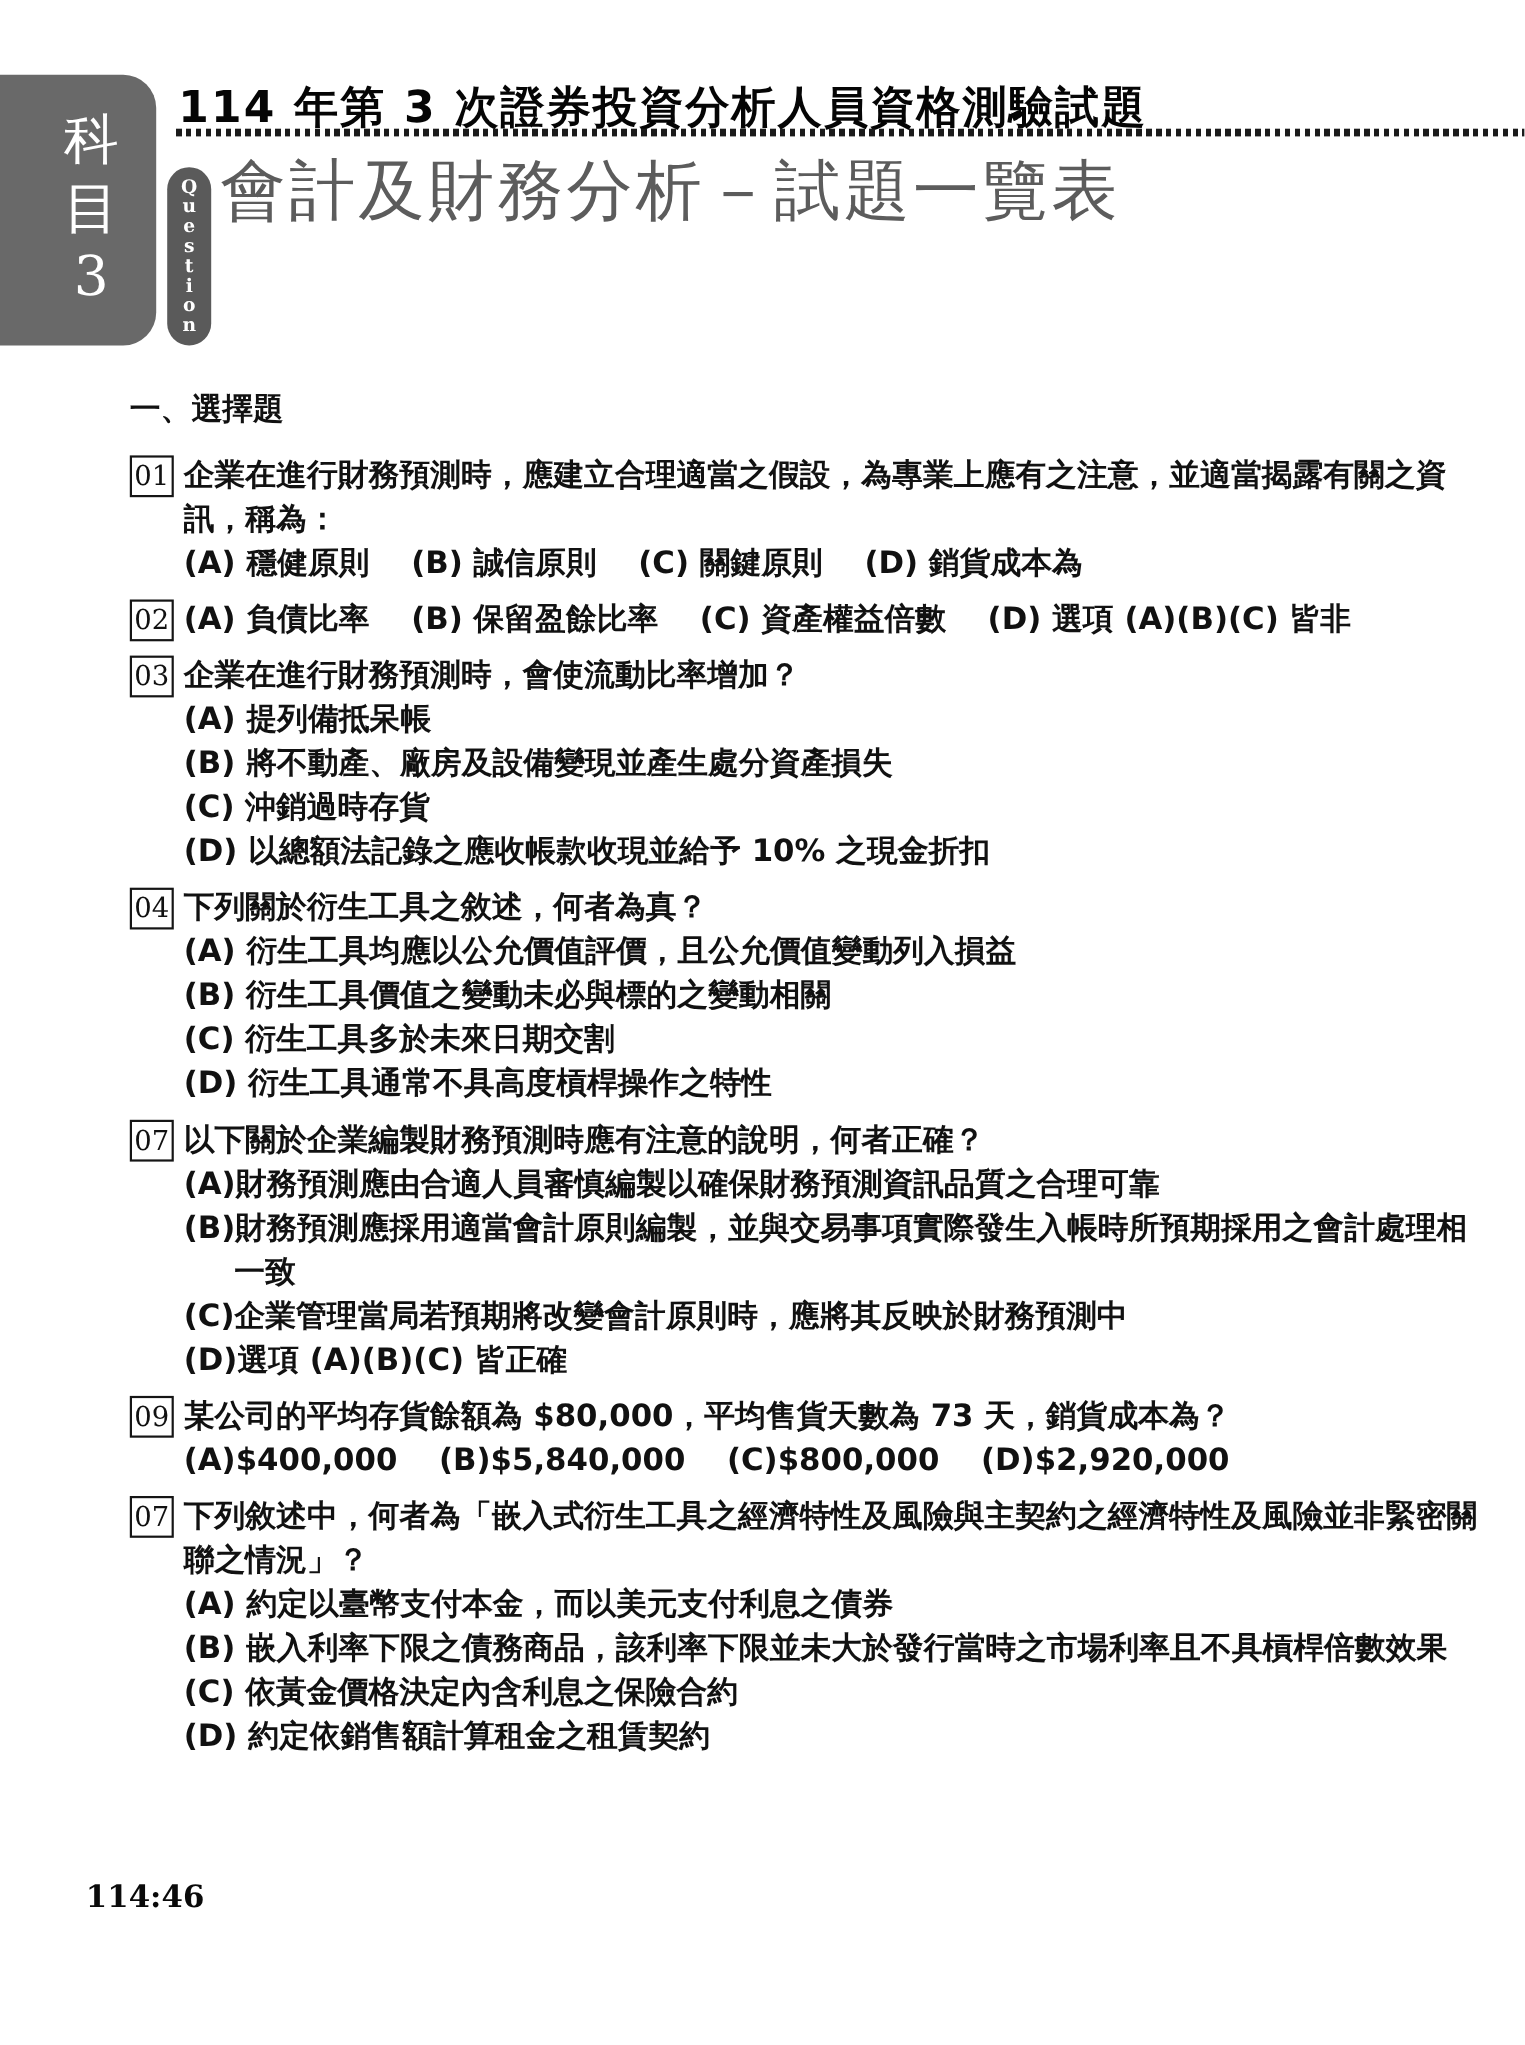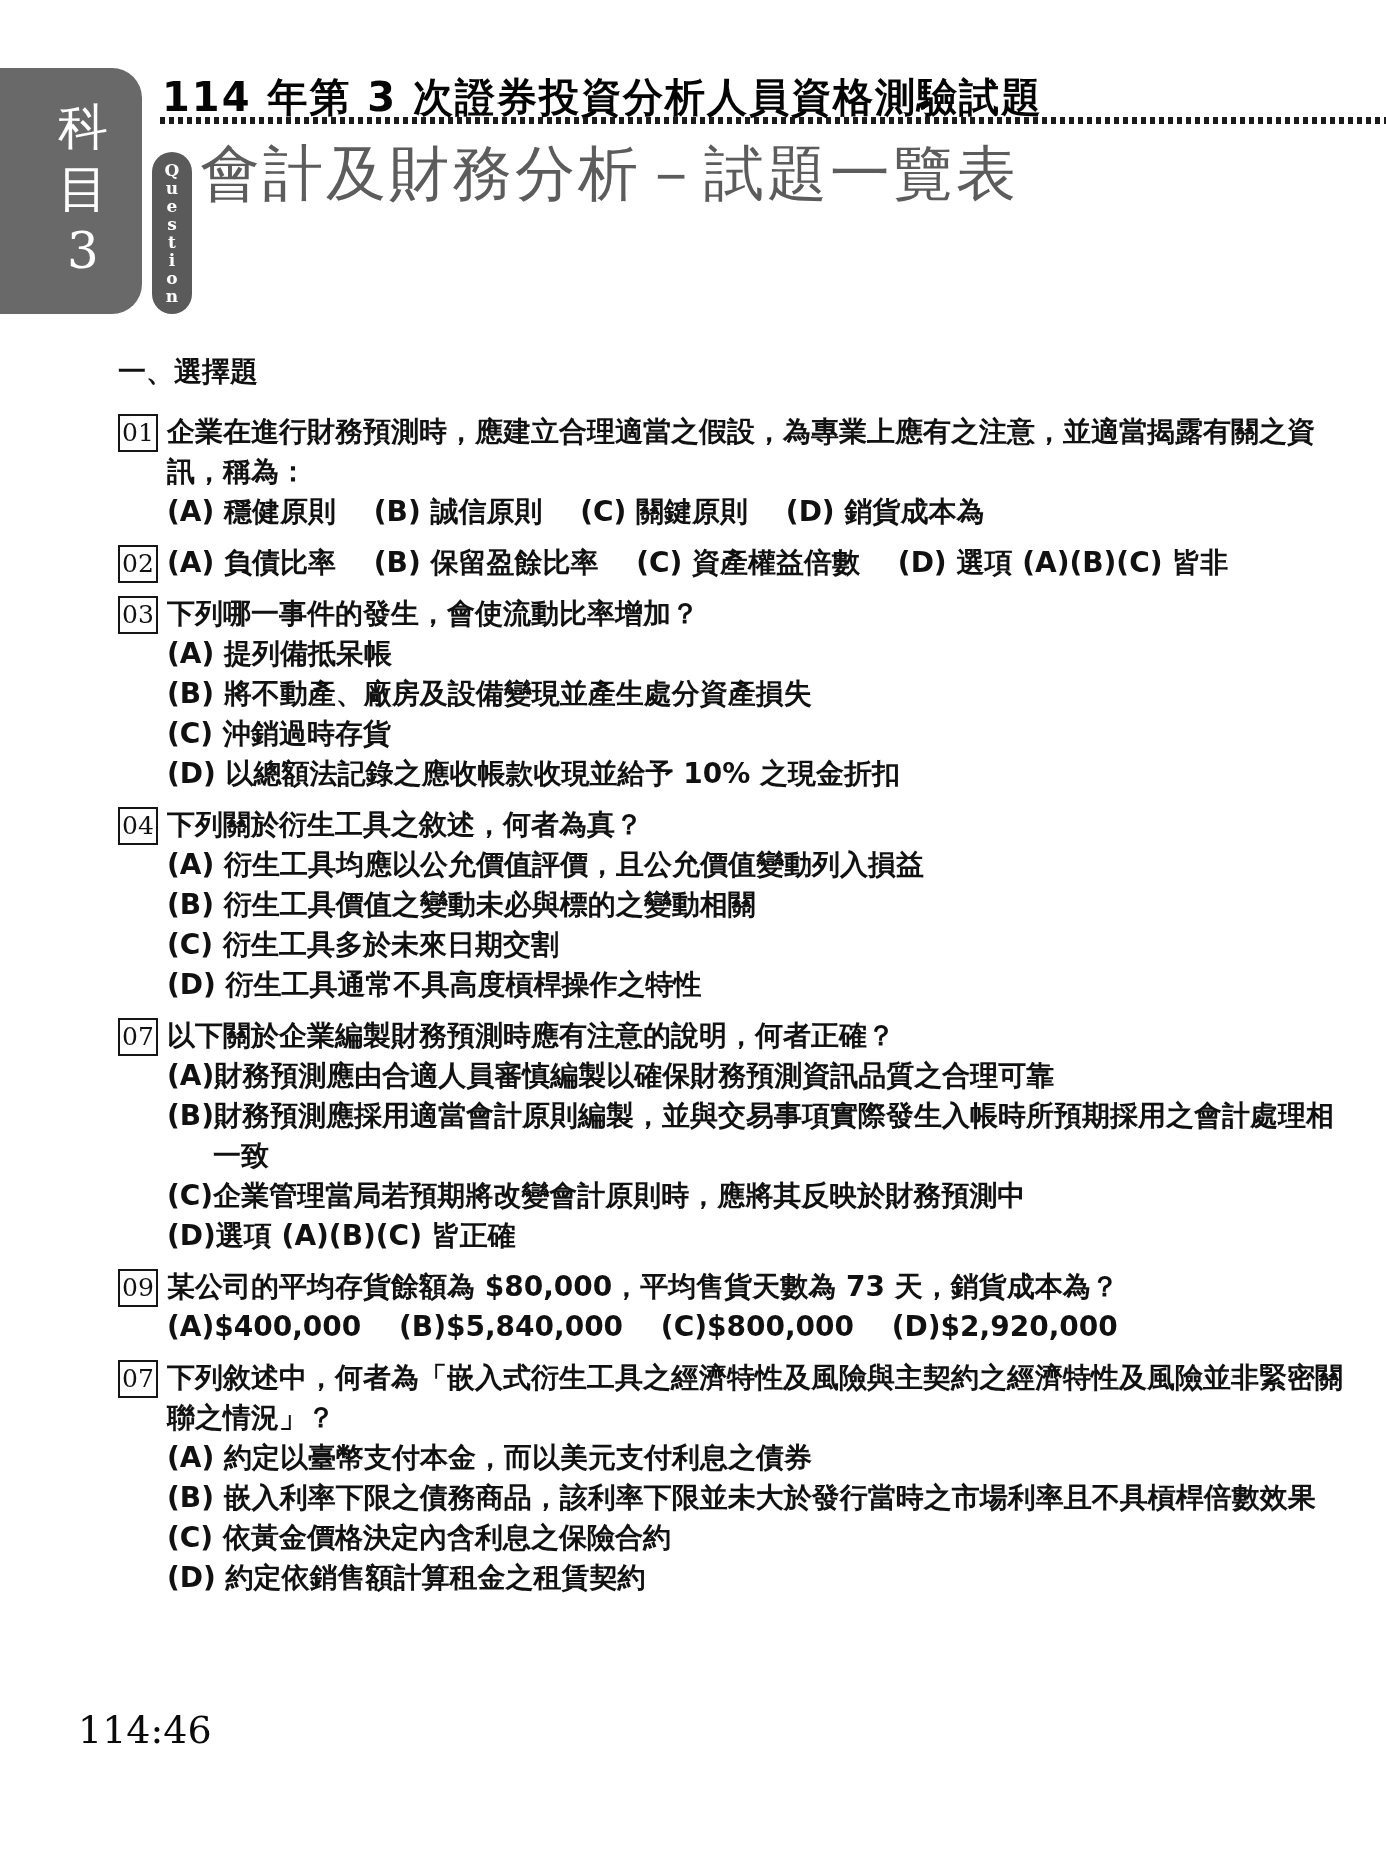--- a/index.html
+++ b/index.html
@@ -45,22 +45,23 @@
   .question { display:flex; align-items:flex-start; margin-top:11px; }
   .qbadge {
     flex:none; width:36px; height:34px; border:2px solid #151515; margin-top:2px;
     text-align:center; font-family:"DejaVu Serif","Liberation Serif",serif;
     font-size:25px; line-height:34px; color:#111;
   }
   .qbody { flex:1; margin-left:9px; font-size:28px; font-weight:bold; line-height:40px; }
   .stem { }
   .opt { padding-left:46px; text-indent:-46px; }
   .footer {
-    position:absolute; left:78px; top:1708px; font-size:38px; color:#0a0a0a;
+    position:absolute; left:78px; top:1708px; font-size:28px; color:#0a0a0a;
     font-family:"DejaVu Serif","Liberation Serif",serif;
+    font-weight:bold;
   }
 </style>
 </head>
 <body>
 
 <div class="subject-box">
   <div class="subject-chars">
     <span>科</span>
     <span>目</span>
     <span>3</span>
@@ -103,21 +104,21 @@
     <div class="qbody">
     <div class="opt">(A) 負債比率　 (B) 保留盈餘比率　 (C) 資產權益倍數　 (D) 選項 (A)(B)(C) 皆非</div>
         </div>
   </div>
 
   <div class="question">
     <div class="qbadge">
       <span>03</span>
     </div>
     <div class="qbody">
-      <div class="stem">下列哪一事件的發生，會使流動比率增加？</div>
+      <div class="stem">企業在進行財務預測時，會使流動比率增加？</div>
     <div class="opt">(A) 提列備抵呆帳</div>
           <div class="opt">(B) 將不動產、廠房及設備變現並產生處分資產損失</div>
           <div class="opt">(C) 沖銷過時存貨</div>
           <div class="opt">(D) 以總額法記錄之應收帳款收現並給予 10% 之現金折扣</div>
         </div>
   </div>
 
   <div class="question">
     <div class="qbadge">
       <span>04</span>

